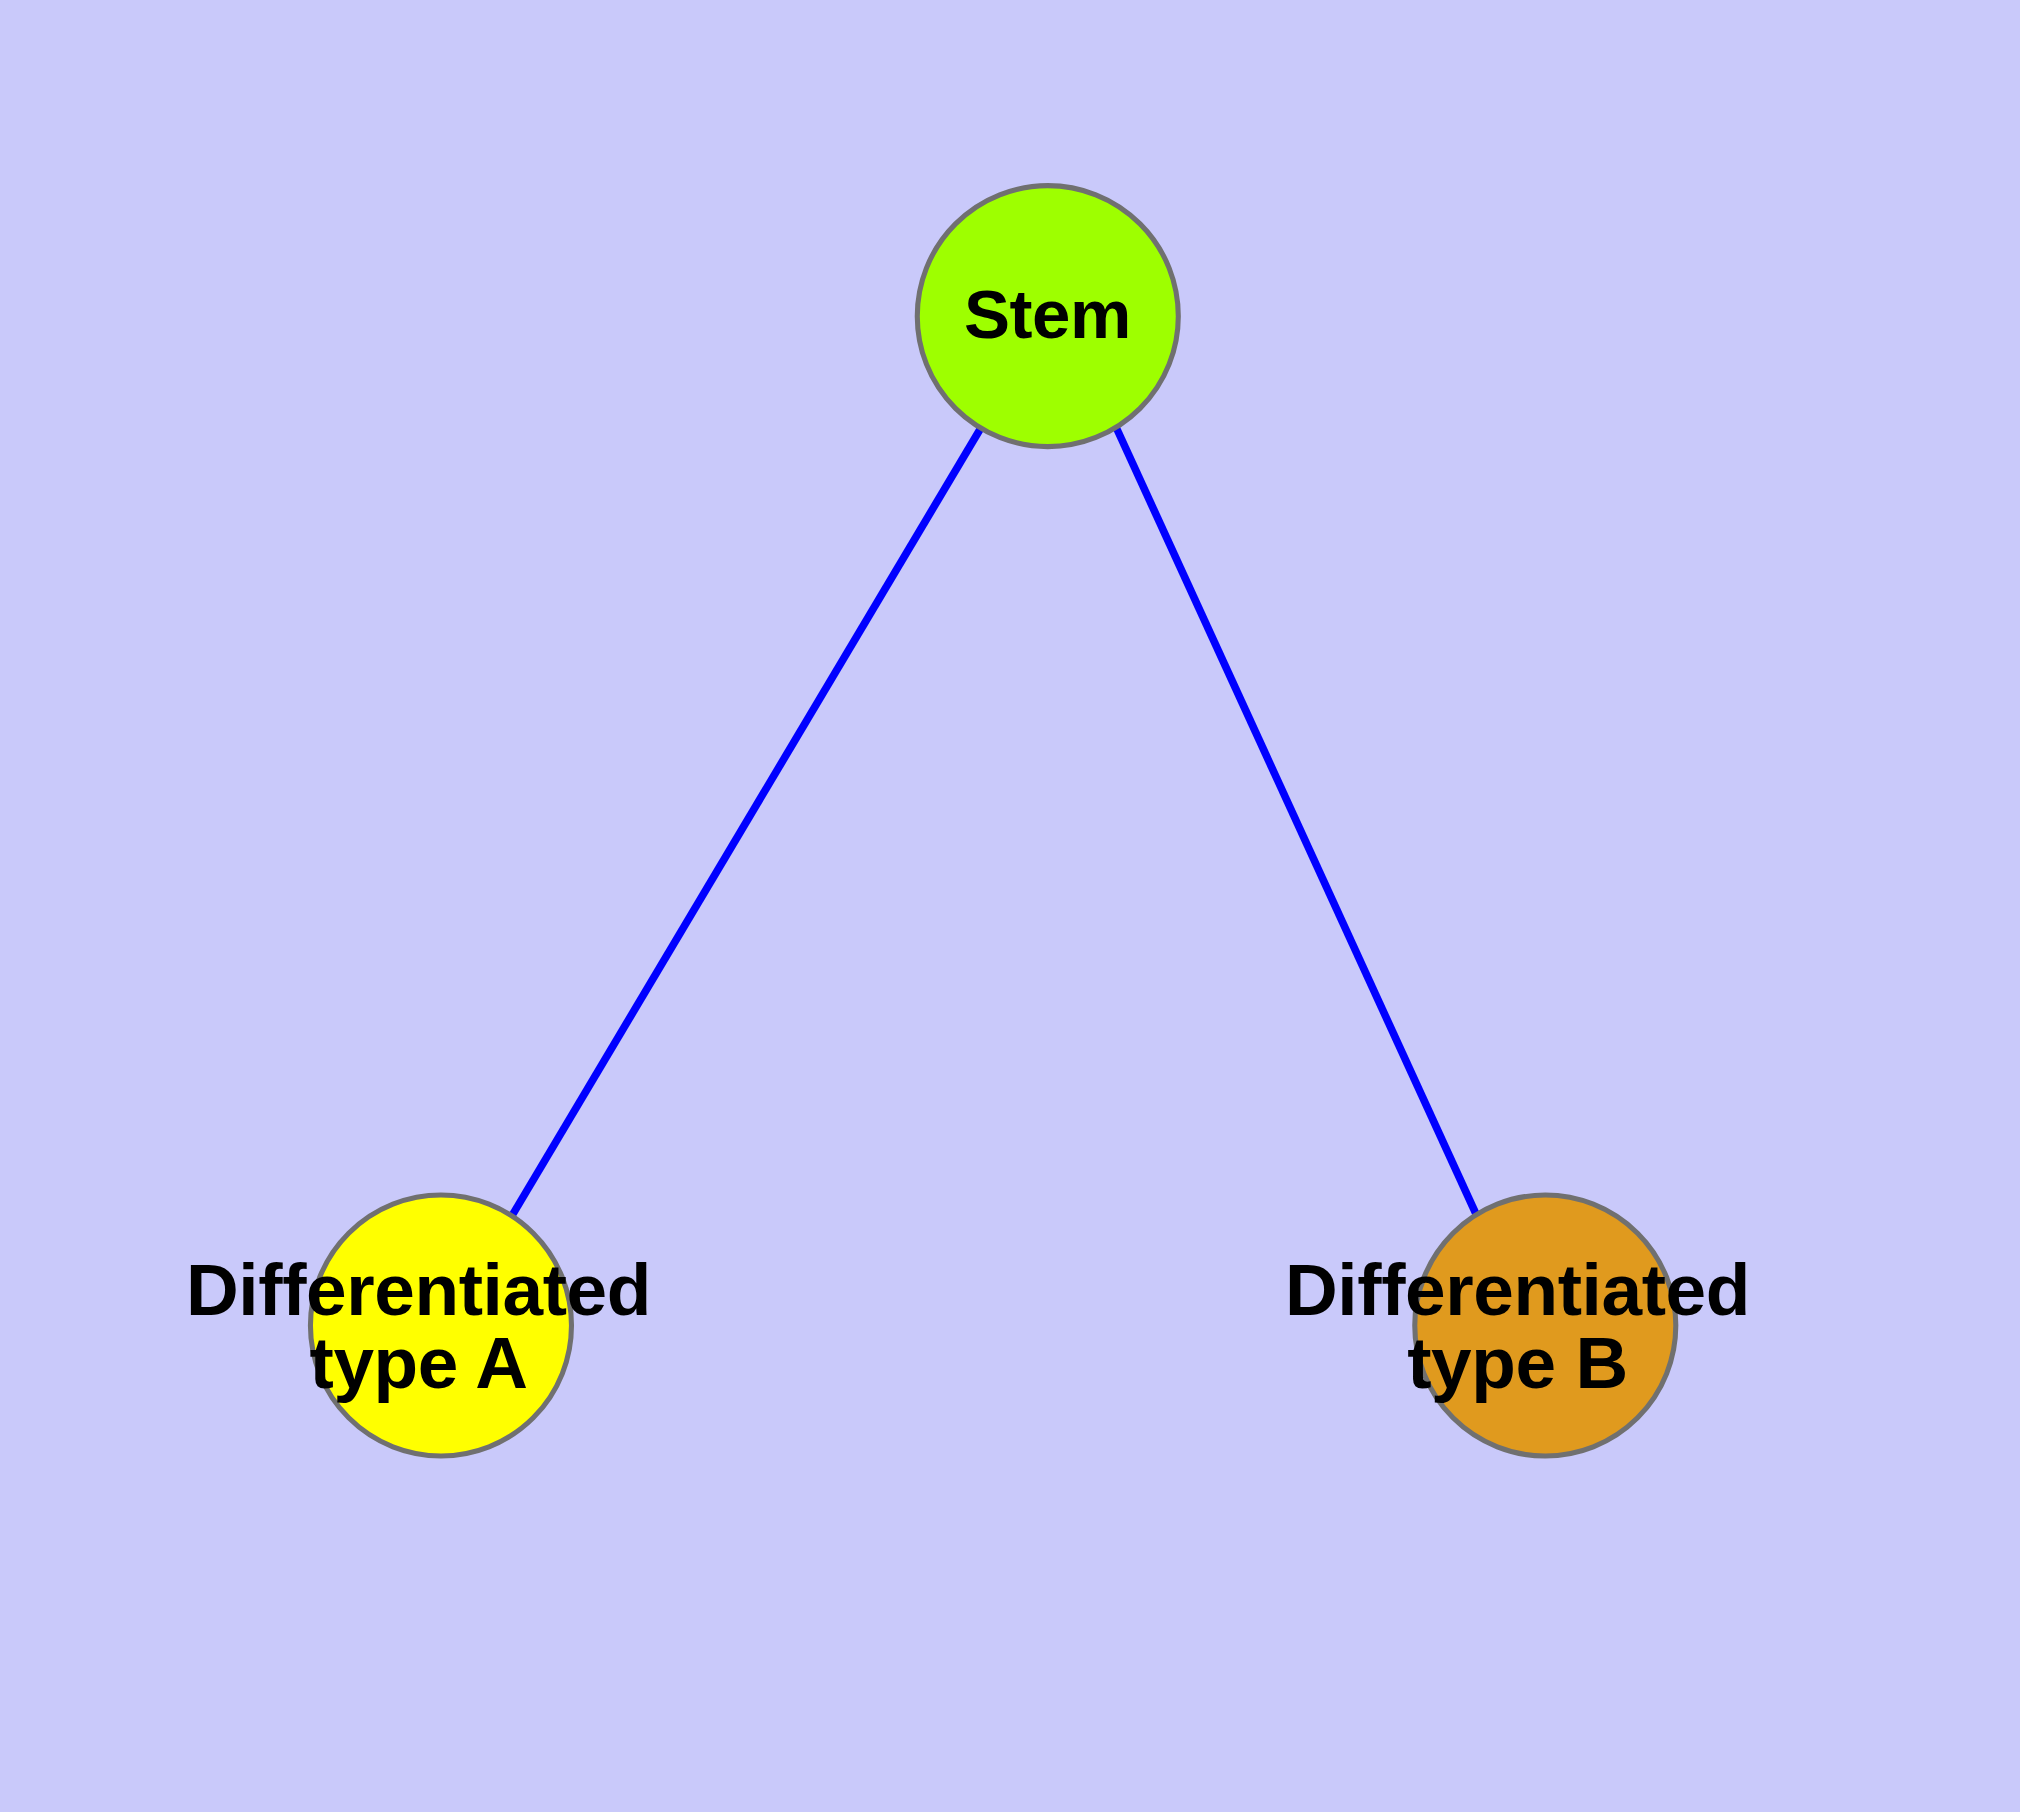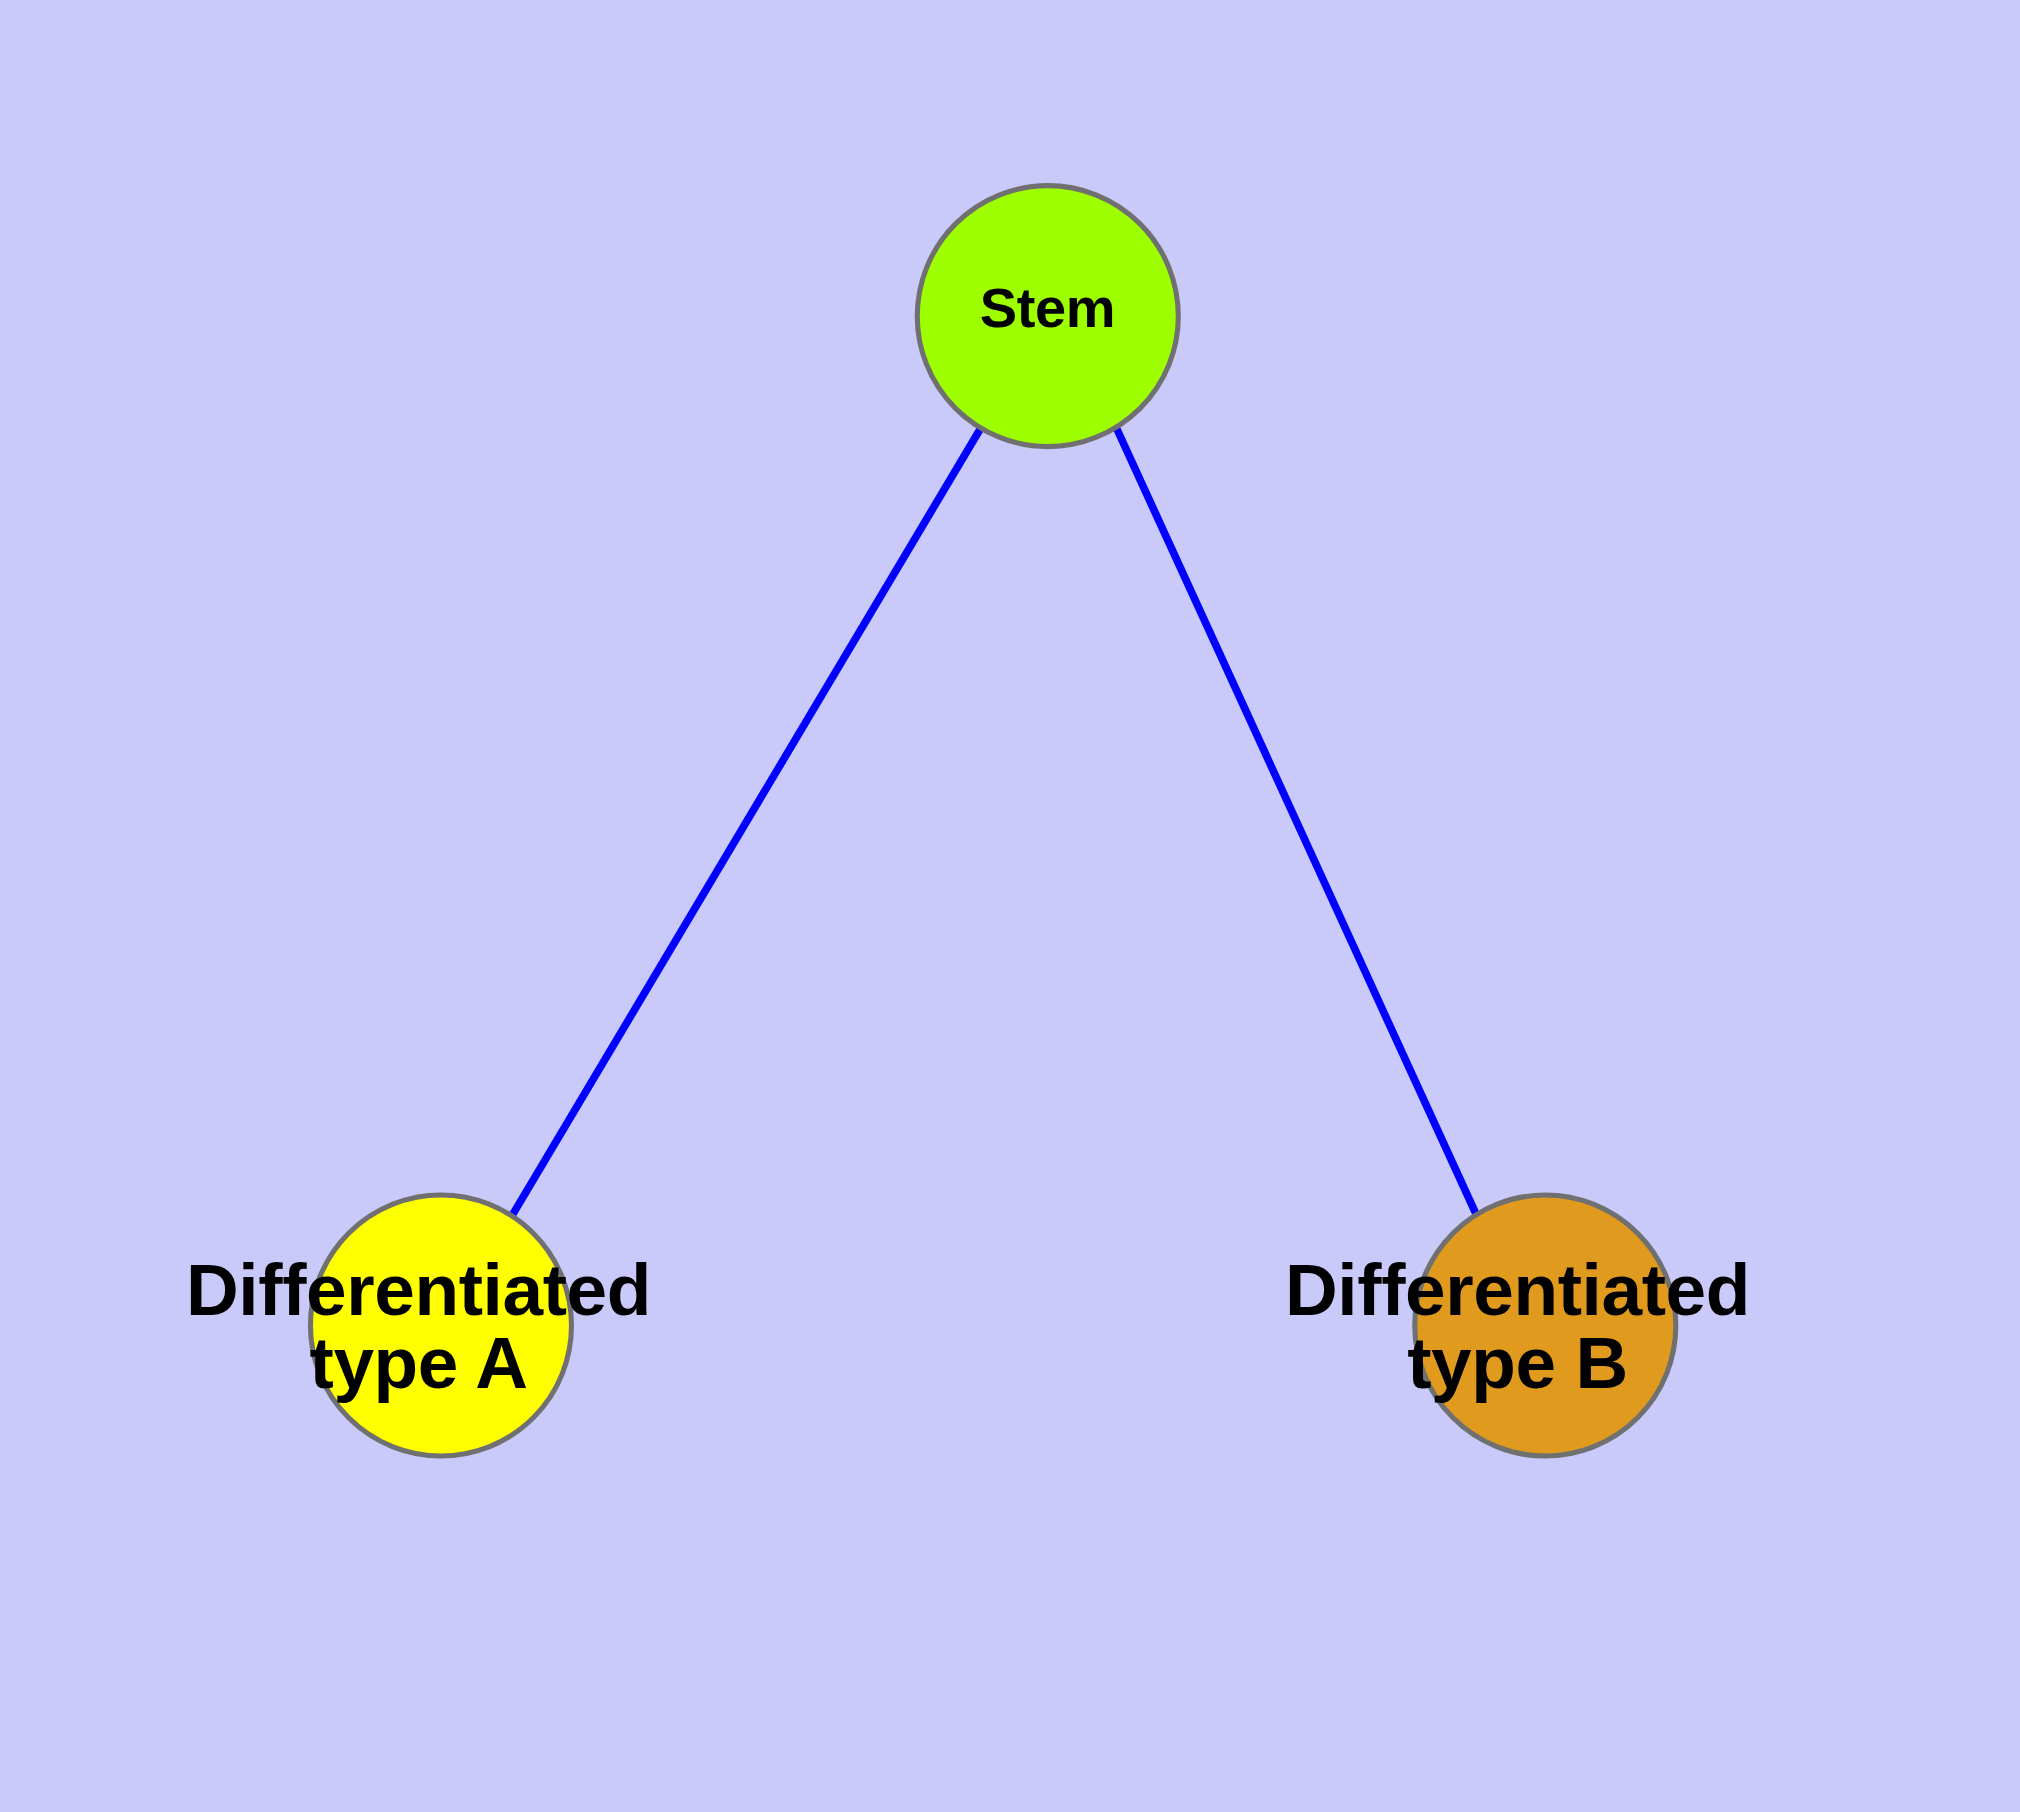--- a/index.html
+++ b/index.html
@@ -53,19 +53,19 @@
         <line x1="1317" y1="505" x2="1742" y2="1434" stroke="#0000ff" stroke-width="9" stroke-linecap="butt"></line>
       </g>
     <g id="node-layer">
         <circle cx="1236" cy="373" r="154" fill="#9eff00" stroke="#707070" stroke-width="6"></circle>
         <circle cx="520" cy="1564" r="154" fill="#ffff00" stroke="#707070" stroke-width="6"></circle>
         <circle cx="1823" cy="1564" r="154" fill="#e09a1e" stroke="#707070" stroke-width="6"></circle>
       </g>
   </svg>
 
   <div id="label-layer">
-      <div class="node-label" style="font-size: 56px; color: rgb(0, 0, 0); width: 1187px; left: 454px; top: 280px;"><div>Stem</div></div>
+      <div class="node-label" style="font-size: 69px; color: rgb(0, 0, 0); width: 1187px; left: 454px; top: 280px;"><div>Stem</div></div>
       <div class="node-label" style="font-size: 73px; color: rgb(0, 0, 0); width: 1187px; left: -175px; top: 1253px;"><div>Differentiated</div><div>type A</div></div>
       <div class="node-label" style="font-size: 73px; color: rgb(0, 0, 0); width: 1187px; left: 924px; top: 1253px;"><div>Differentiated</div><div>type B</div></div>
     </div>
 
 </div>
 
 
 </body></html>

